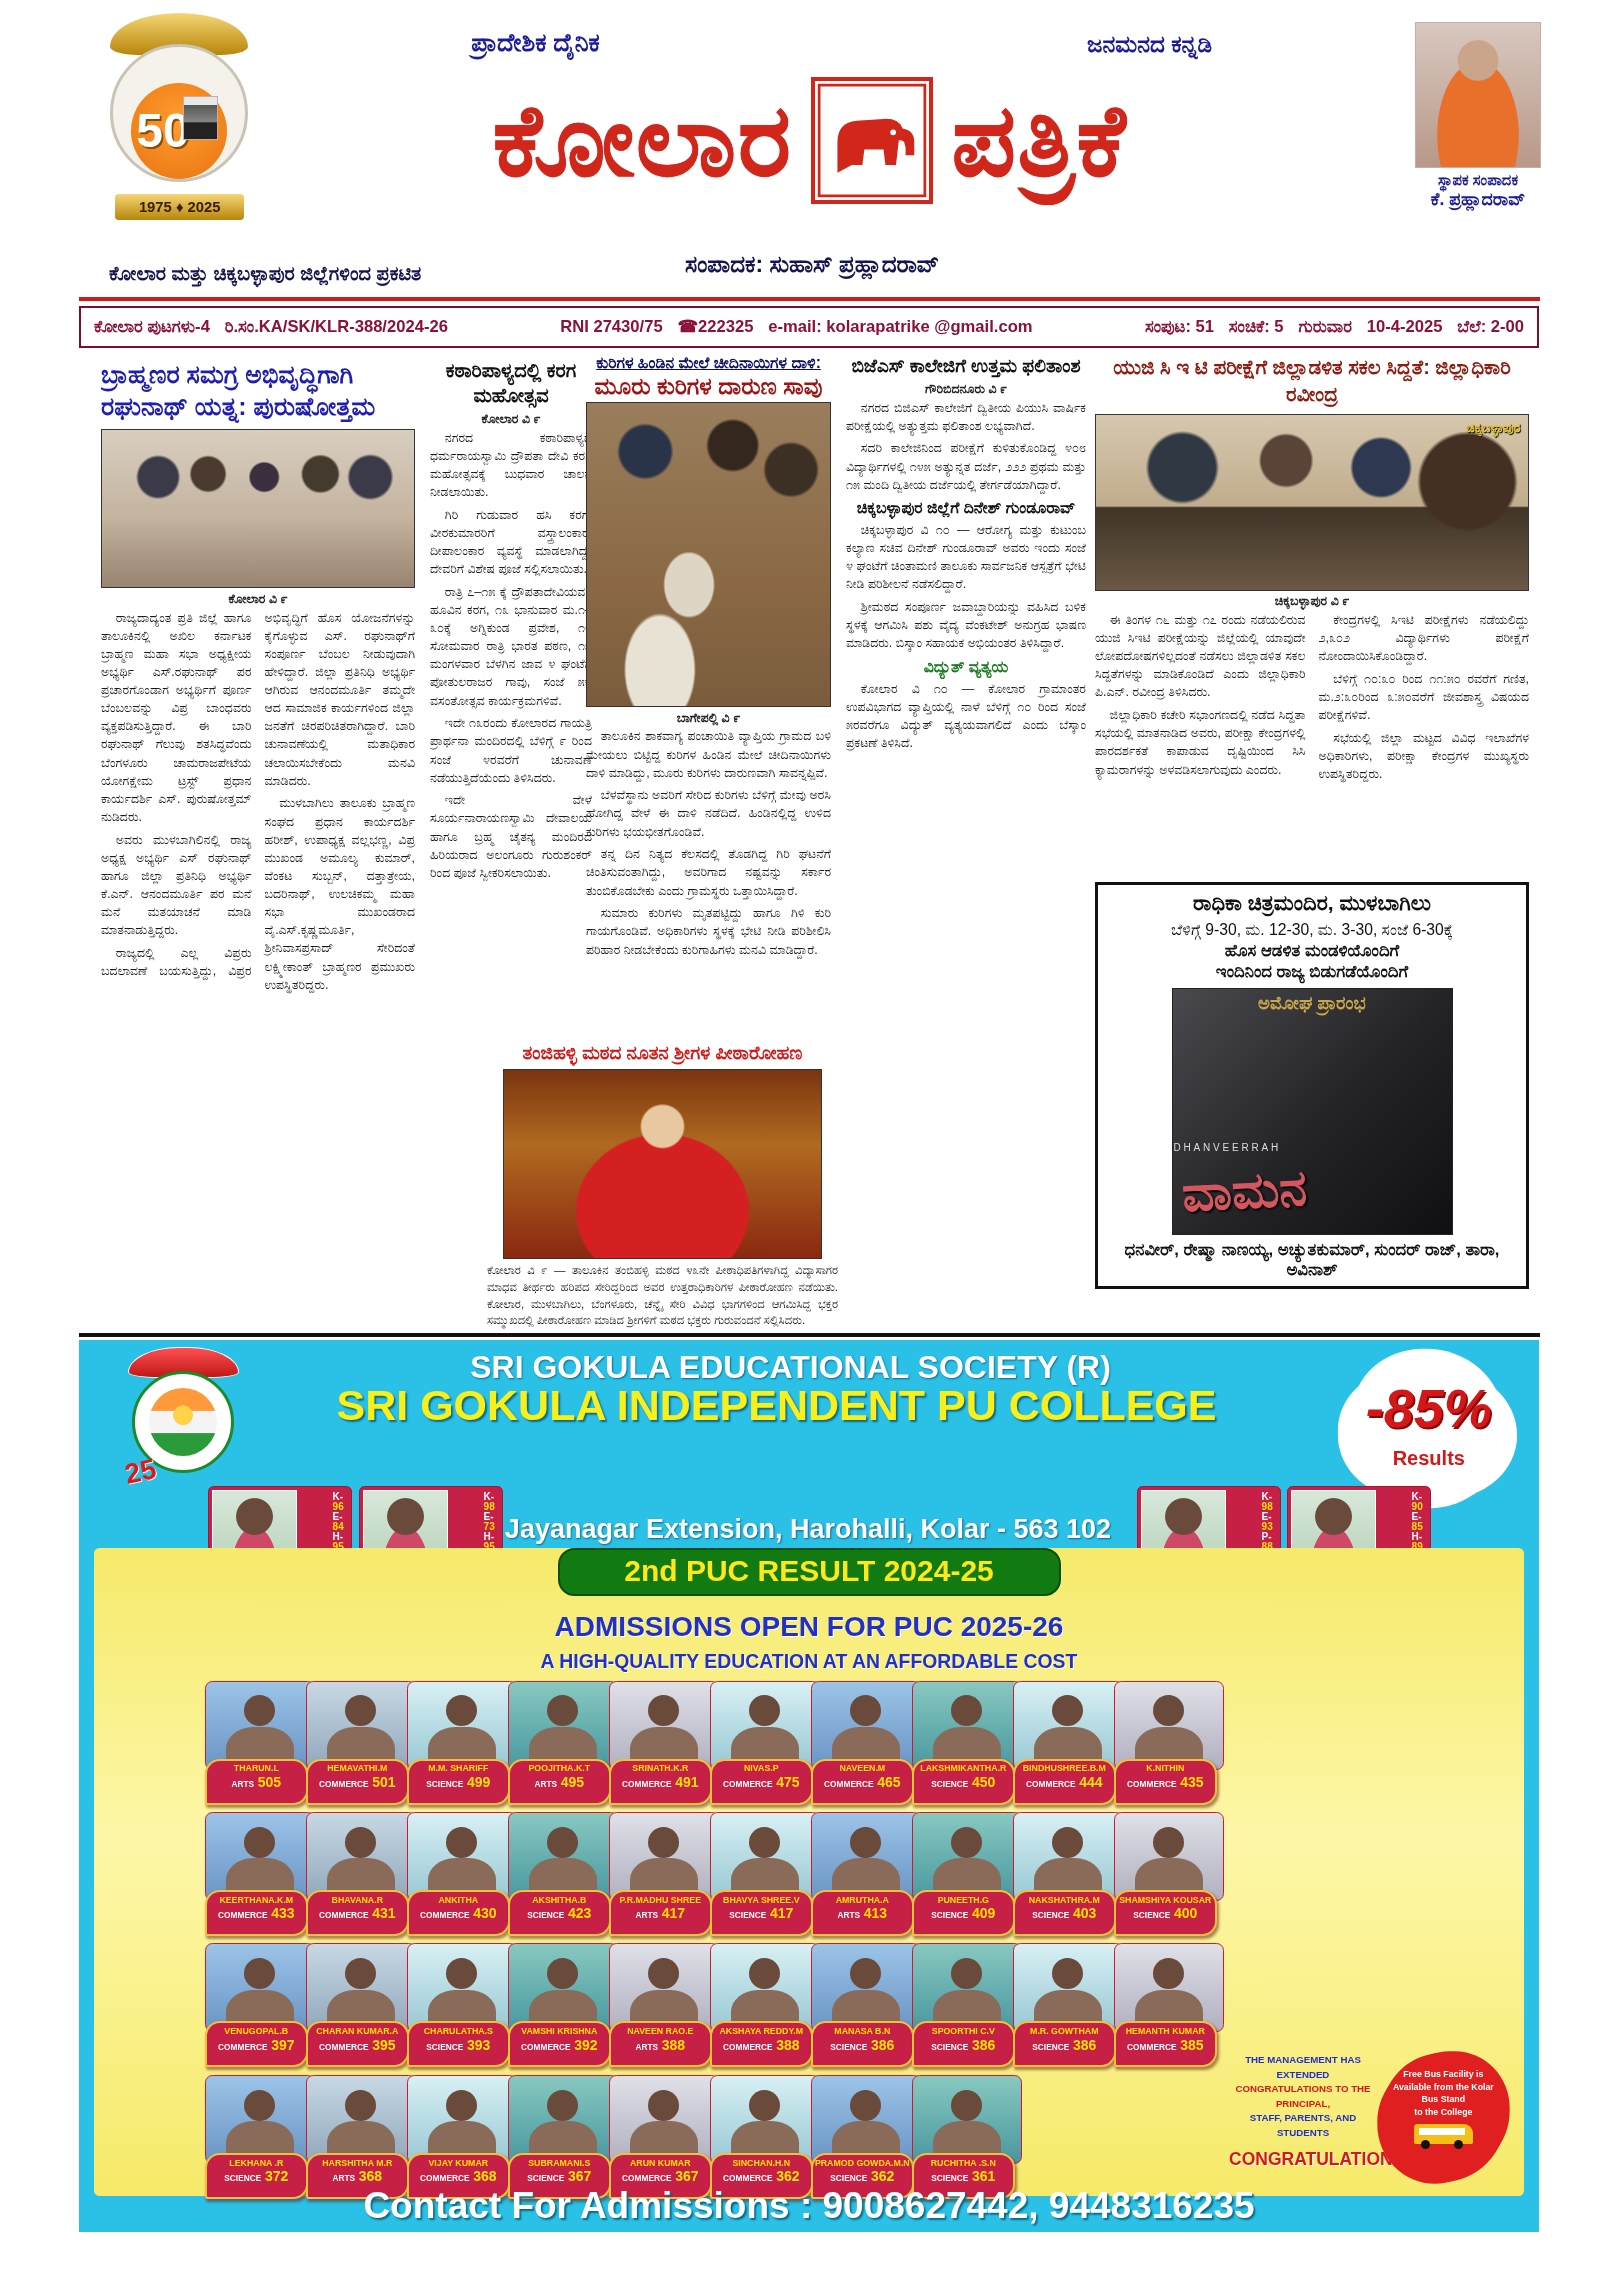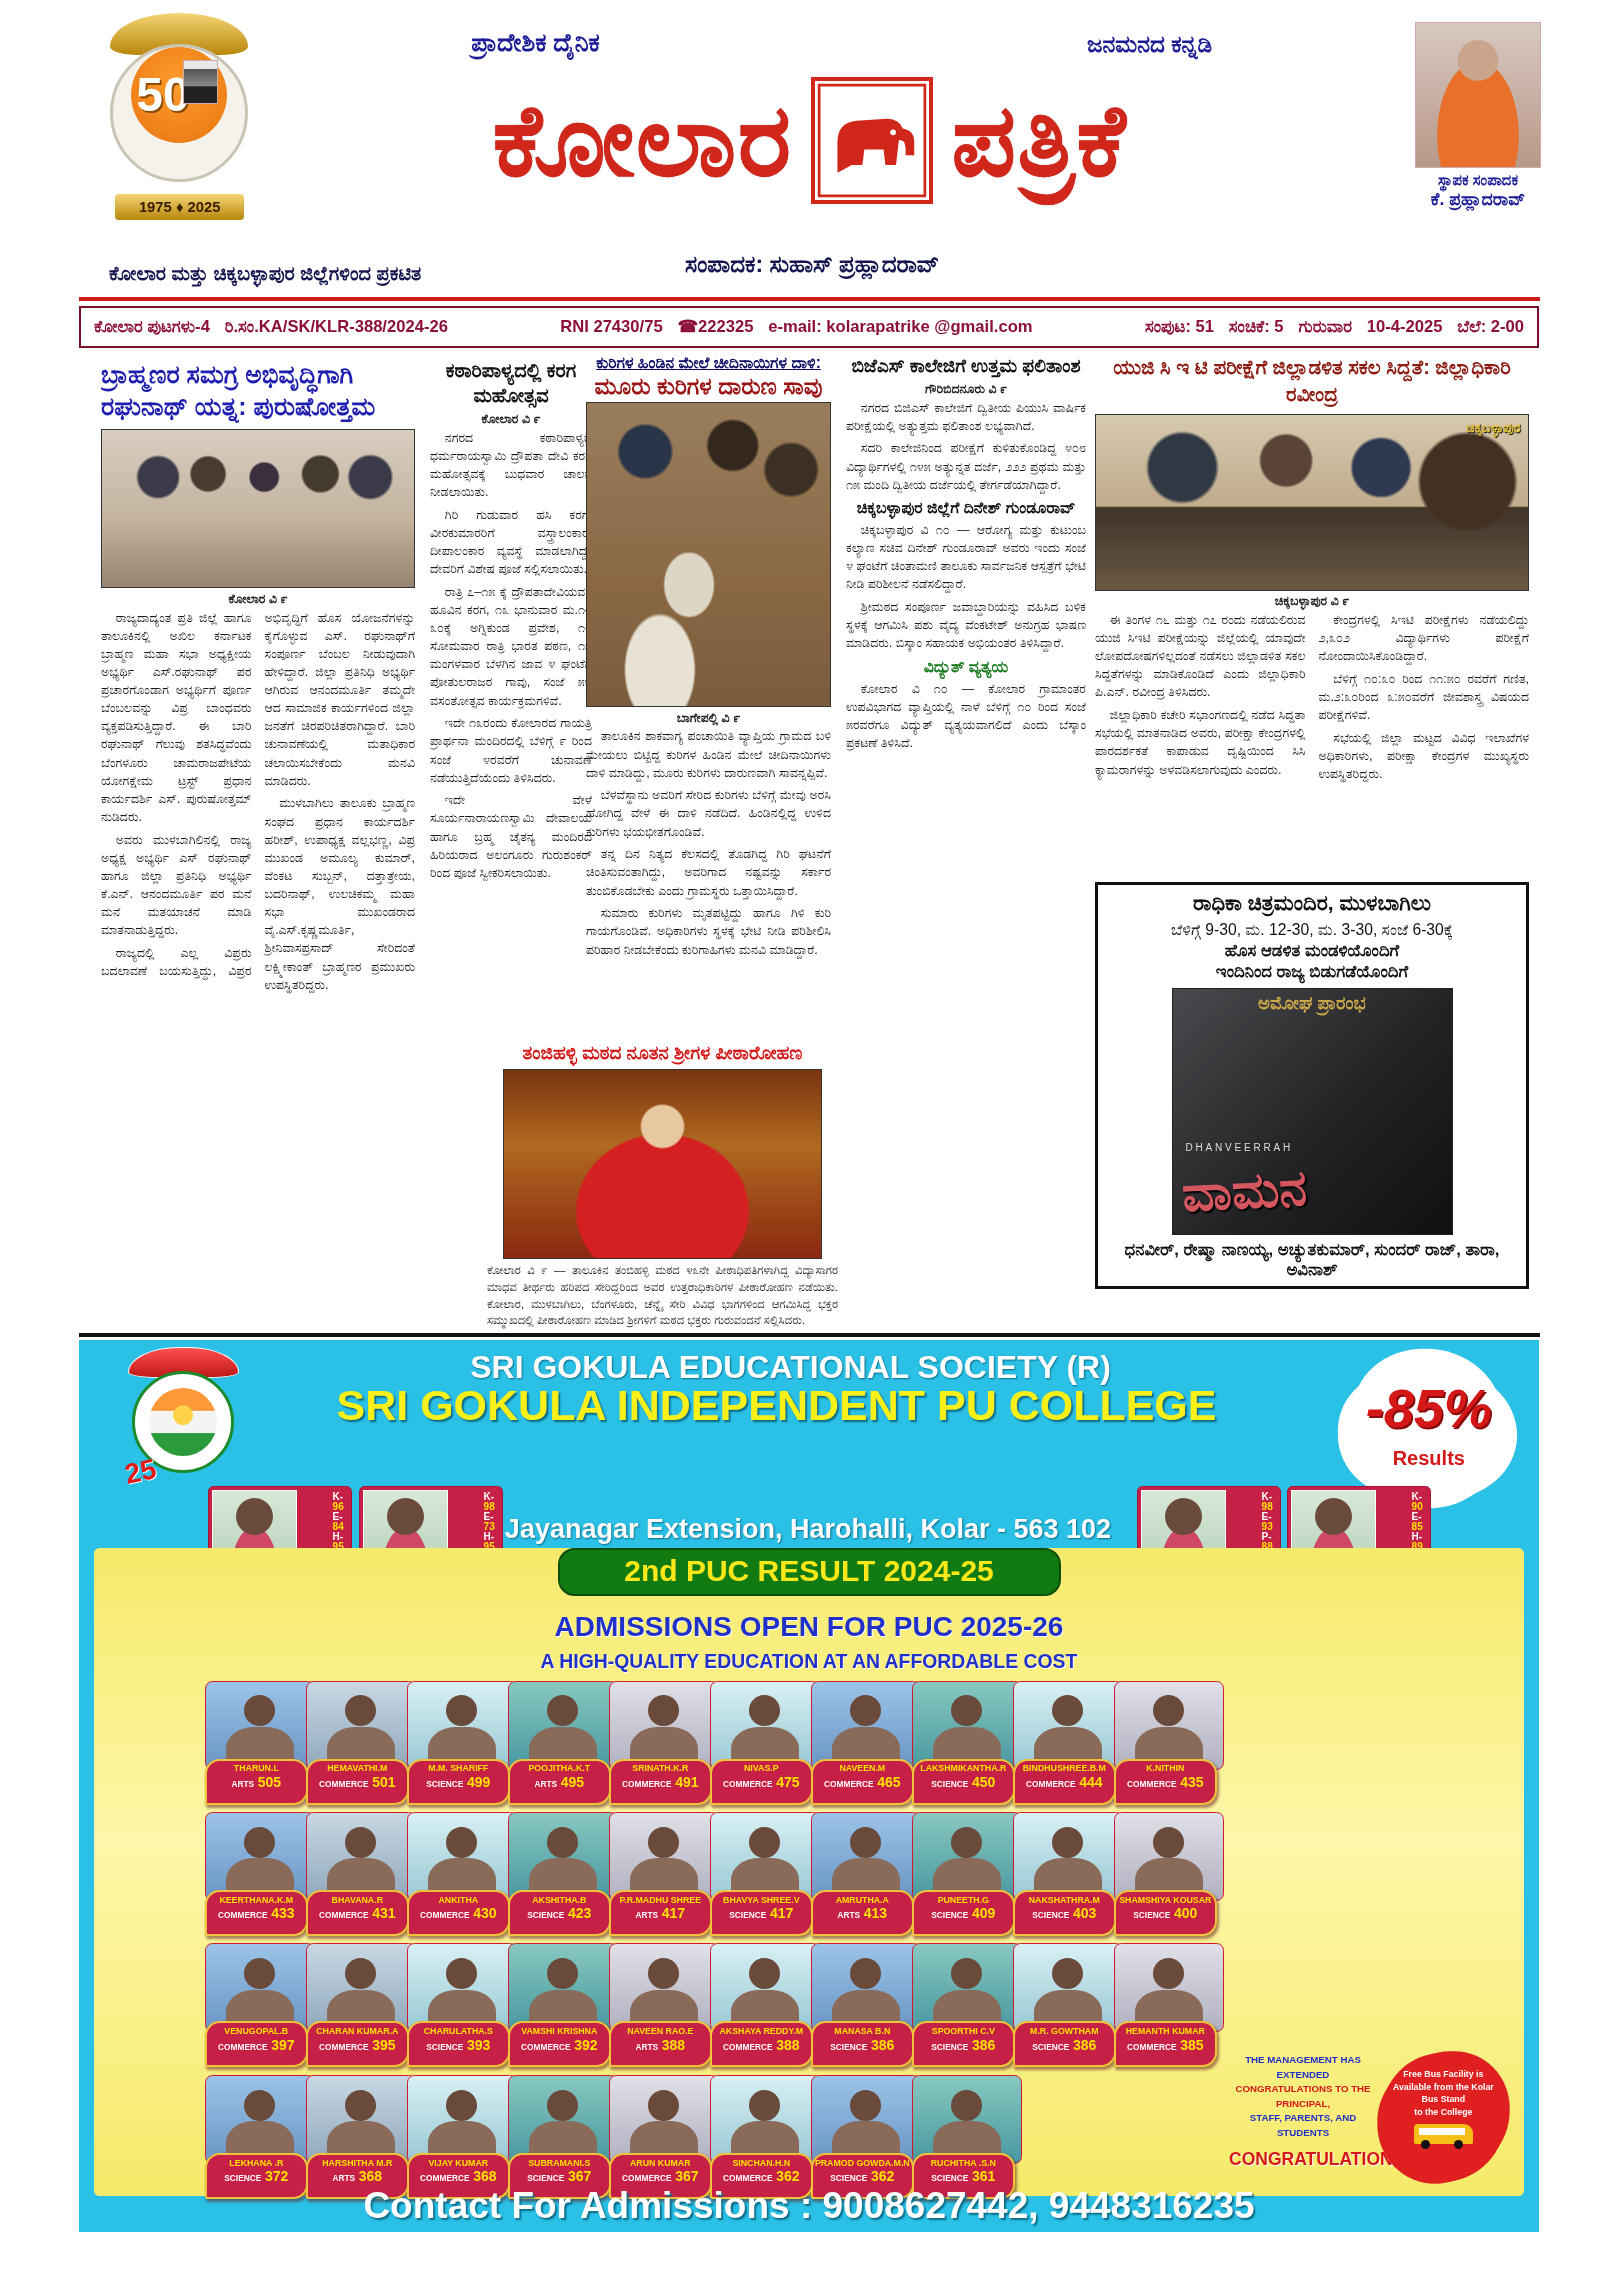--- a/index.html
+++ b/index.html
@@ -17,21 +17,21 @@
   .title-word { font-size:100px; font-weight:900; color:#d1261a; line-height:1.1;
                 text-shadow:0 0 0.9px #a01010; letter-spacing:1.8px; }
   .emblem-box { width:122px; height:127px; border:4.6px solid #d1261a; background:#fff;
                 box-shadow:0 0 0 2.8px #fff inset, 0 0 0 5.5px #d1261a inset;
                 display:flex; align-items:center; justify-content:center; }
   
   .mast-logo { position:absolute; left:106px; top:13px; width:146px; height:233px; }
   .ribbon-top { position:absolute; left:3.7px; top:0; width:138px; height:42px;
                 background:linear-gradient(#f5d675,#b8860b); border-radius:50% 50% 20% 20%/80% 80% 20% 20%; }
   .logo-circle { position:absolute; left:3.7px; top:31px; width:138px; height:138px; border-radius:50%;
-                 background:#f4f2ea; border:3.7px solid #c9c4b4; display:flex; align-items:flex-start; justify-content:center; }
+                 background:#f4f2ea; border:3.7px solid #c9c4b4; display:flex; align-items:flex-end; justify-content:center; }
   .logo-inner { width:96px; height:96px; border-radius:50%; background:radial-gradient(circle at 50% 40%, #ff9d2e, #e87410); position:relative; }
   .logo-50 { position:absolute; left:5.5px; top:20px; font-size:48px; font-weight:900; color:#fff; text-shadow:1.8px 1.8px 0 #8a4a00; }
   .logo-portrait { position:absolute; right:9.2px; top:13px; width:35px; height:44px; background:linear-gradient(#e8e8e8 18%,#555 19%,#888 60%,#222 61%); border:1.8px solid #caa; }
   .logo-banner { position:absolute; left:9.2px; top:181px; width:129px; height:26px; text-align:center;
                  background:linear-gradient(#f5d675,#b8860b); color:#3a2000; font-weight:bold; font-size:14.8px; line-height:26px; border-radius:3.7px; }
   
   .founder { position:absolute; right:59px; top:22px; width:164px; text-align:center; }
   .founder-photo { width:126px; height:146px; margin:0 auto;
                    background:radial-gradient(circle at 50% 26%, #caa58c 16%, transparent 17%),
                               radial-gradient(ellipse at 50% 78%, #e8702a 46%, transparent 47%),
@@ -92,21 +92,21 @@
   .black-rule { position:absolute; left:79px; right:79px; top:1333px; height:3.7px; background:#111; }
 
   
   .cinema-box { margin-top:7.4px; border:3.7px solid #111; background:#fff; padding:5.5px 7.4px; }
   .cin1 { font-size:21px; font-weight:900; text-align:center; color:#111; }
   .cin2 { font-size:15.7px; text-align:center; color:#111; margin-top:6px; }
   .cin3 { font-size:16.6px; font-weight:900; text-align:center; color:#111; margin-top:1.8px; }
   .poster { width:281px; height:247px; margin:5.5px auto 0; position:relative; border:0.9px solid #222;
             background:linear-gradient(135deg,#4a4a4e 0%,#232326 55%,#101012 100%); overflow:hidden; }
   .poster-top { position:absolute; top:3.7px; left:0; right:0; text-align:center; color:#caa84a; font-size:18px; font-weight:bold; }
-  .poster-eng { position:absolute; left:13px; bottom:81px; color:#ddd; font-size:10px; letter-spacing:2.8px; }
+  .poster-eng { position:absolute; left:1px; bottom:81px; color:#ddd; font-size:10px; letter-spacing:2.8px; }
   .poster-title { position:absolute; left:9.2px; bottom:13px; color:#d4565e; font-size:50px; font-weight:900; transform:rotate(-3deg); text-shadow:1.8px 1.8px 1.8px #000; }
   .cast-line { font-size:16.6px; font-weight:900; text-align:center; color:#111; margin-top:5.5px; }
 
   
   .ad { position:absolute; left:79px; top:1340px; width:1460px; height:892px; background:#2bc0e6; }
   .soc-line { position:absolute; top:9.2px; left:203px; right:240px; text-align:center; color:#fff; font-weight:900; font-size:32px; text-shadow:0.9px 0.9px 1.8px #0a6a86; }
   .col-line { position:absolute; top:41px; left:157px; right:222px; text-align:center; color:#f8f018; font-weight:900; font-size:43px; text-shadow:1.8px 1.8px 1.8px #0a6a86; }
   .addr-line { position:absolute; top:174px; left:406px; width:646px; text-align:center; color:#fff; font-weight:900; font-size:27px; text-shadow:0.9px 0.9px 1.8px #0a6a86; }
   .ad-logo { position:absolute; left:44px; top:7.4px; width:120px; height:157px; }
   .ad-logo .rib { position:absolute; left:4.6px; top:0; width:111px; height:31px; background:linear-gradient(#ff5050,#c01818); border-radius:50% 50% 30% 30%/90% 90% 20% 20%; border:1.8px solid #fff; }

